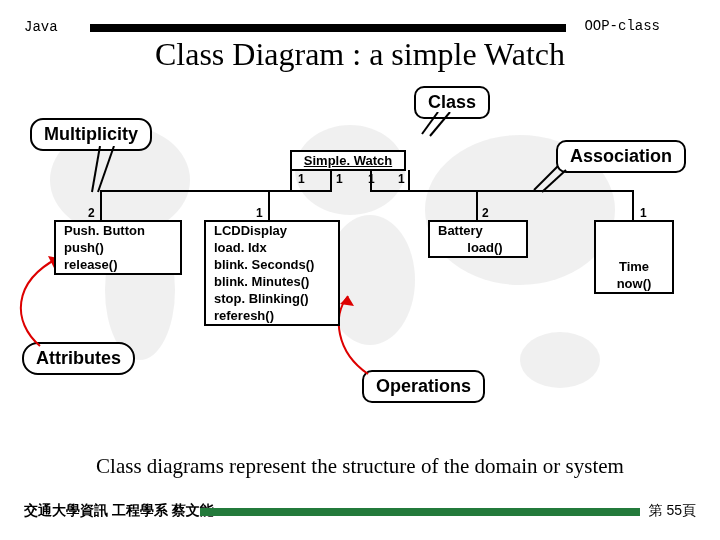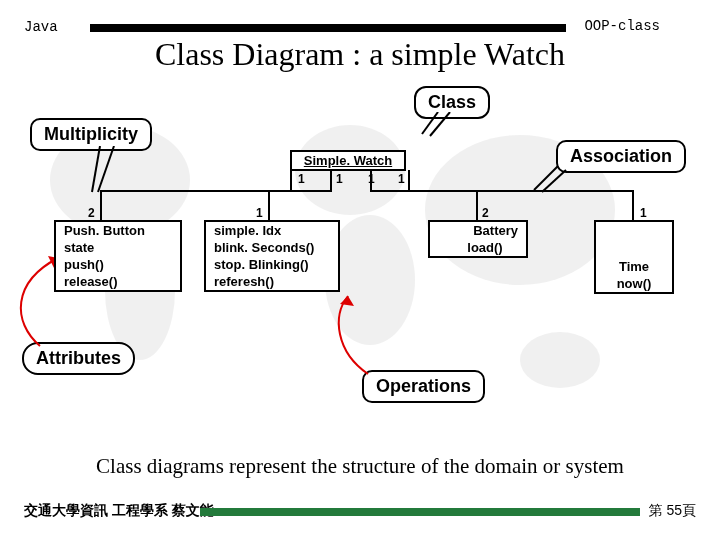--- a/index.html
+++ b/index.html
@@ -36,27 +36,27 @@
 </svg>
 
 <div class="topbar">
   <span class="top-left">Java</span>
   <div class="top-rule"></div>
   <span class="top-right">OOP-class</span>
 </div>
 
 <div class="title">Class Diagram : a simple Watch</div>
 
-<div class="callout" style="top:86px; left:414px;border-radius:12px;">Class</div>
+<div class="callout" style="top:86px; left:414px;">Class</div>
 <svg style="position:absolute; top:112px; left:420px; width:40px; height:40px;">
     <polyline points="30,0 10,24" stroke="#000" stroke-width="2" fill="none"></polyline>
     <polyline points="18,0 2,22" stroke="#000" stroke-width="2" fill="none"></polyline>
   </svg>
 
-<div class="callout" style="top:118px; left:30px;">Multiplicity</div>
+<div class="callout" style="top:118px; left:30px;border-radius:13px;">Multiplicity</div>
 <svg style="position:absolute; top:146px; left:90px; width:40px; height:60px;">
     <polyline points="10,0 2,46" stroke="#000" stroke-width="2" fill="none"></polyline>
     <polyline points="24,0 8,46" stroke="#000" stroke-width="2" fill="none"></polyline>
   </svg>
 
 <div class="callout" style="top:140px; left:556px;">Association</div>
 <svg style="position:absolute; top:164px; left:530px; width:40px; height:34px;">
     <polyline points="28,2 4,26" stroke="#000" stroke-width="2" fill="none"></polyline>
     <polyline points="36,6 12,28" stroke="#000" stroke-width="2" fill="none"></polyline>
   </svg>
@@ -98,34 +98,35 @@
 <span class="mult" style="top:172px; left:368px;">1</span>
 <span class="mult" style="top:172px; left:398px;">1</span>
 
 <span class="mult" style="top:206px; left:88px;">2</span>
 <span class="mult" style="top:206px; left:256px;">1</span>
 <span class="mult" style="top:206px; left:482px;">2</span>
 <span class="mult" style="top:206px; left:640px;">1</span>
 
 <div class="uml" style="top:220px; left:54px; width:128px;">
   <div class="row">Push. Button</div>
-  <div class="row">state</div>
   <div class="row">push()</div>
   <div class="row">release()</div>
 </div>
 
 <div class="uml" style="top:220px; left:204px; width:136px;">
-  <div class="row">simple. Idx</div>
+  <div class="row">LCDDisplay</div>
+  <div class="row">load. Idx</div>
   <div class="row">blink. Seconds()</div>
+  <div class="row">blink. Minutes()</div>
   <div class="row">stop. Blinking()</div>
   <div class="row">referesh()</div>
 </div>
 
 <div class="uml" style="top:220px; left:428px; width:100px;">
-  <div class="row" style="text-align:right;">Battery</div>
+  <div class="row" style="text-align:left;">Battery</div>
   <div class="row" style="text-align:center;margin-left:14px;">load()</div>
 </div>
 
 <div class="uml" style="top:220px; left:594px; width:80px;">
   <div class="row" style="text-align:center;margin-top:36px;">Time</div>
   <div class="row" style="text-align:center;">now()</div>
 </div>
 
 <div class="desc">Class diagrams represent the structure of the domain or system</div>
 

